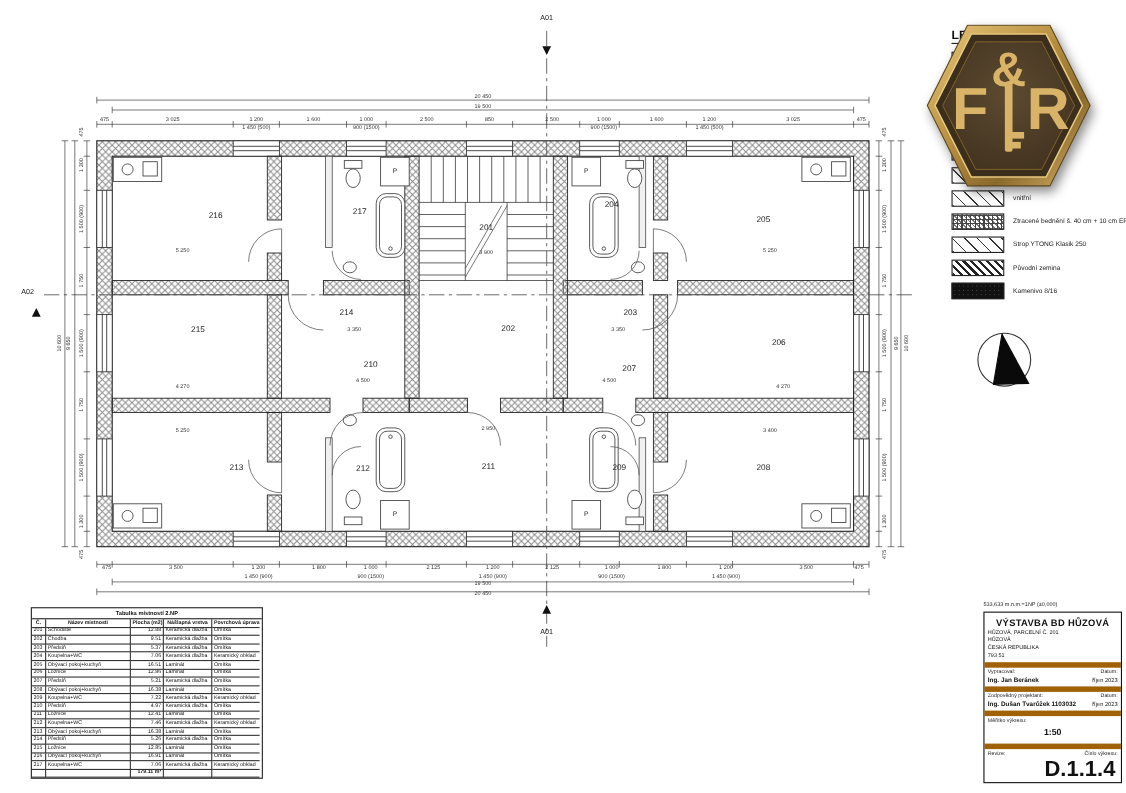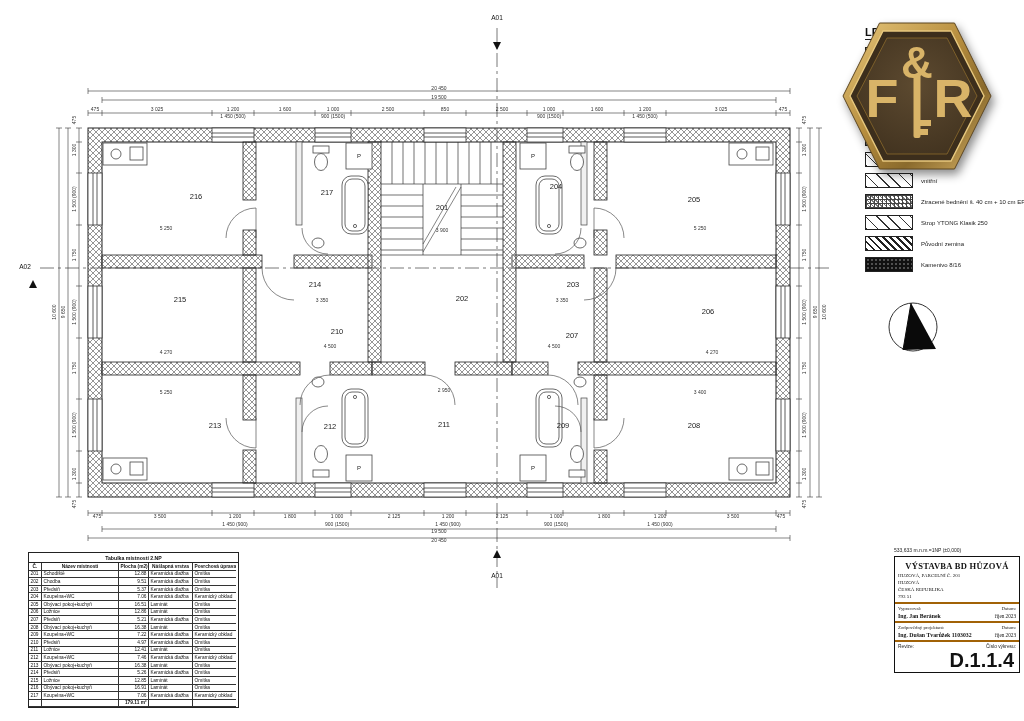--- a/index.html
+++ b/index.html
@@ -42,21 +42,21 @@
   .rt-grid{display:grid;grid-template-columns:13px 77px 30px 44px 43px;}
   .rt-cell{border-right:0.6px solid #333;border-bottom:0.6px solid #333;padding:0.8px 1.5px;overflow:hidden;white-space:nowrap;}
   .rt-cell:last-child{border-right:none;}
   .rt-head .rt-cell{font-weight:bold;text-align:center;}
   .num{text-align:right;}
   .rt-total{font-weight:bold;}
 
   
   .elev-note{position:absolute;left:894px;top:547px;font-size:5px;color:#222;}
   .tblock{position:absolute;left:894px;top:556px;width:124px;border:1.2px solid #111;color:#111;background:#fff;}
-  .tb-sec{border-bottom:2px solid #a16207;padding:2px 3px;font-family:Liberation Serif, serif;}
+  .tb-sec{border-bottom:5px solid #a16207;padding:2px 3px;}
   .tb-project{font-size:8.5px;font-weight:bold;text-align:center;letter-spacing:0.3px;padding:2px 0 1px;}
   .tb-addr{font-size:5px;line-height:7px;}
   .tb-lab{font-size:4.8px;color:#222;}
   .tb-drawname{font-size:9px;font-weight:bold;text-align:center;padding:5px 0 6px;}
   .tb-pair{display:flex;justify-content:space-between;}
   .tb-val{font-size:5.8px;font-weight:bold;margin-top:2px;}
   .tb-date{font-size:5.2px;margin-top:2px;}
   .tb-scale{font-size:8px;font-weight:bold;text-align:center;padding:3px 0 4px;}
   .tb-last{padding:2px 3px 1px;}
   .tb-number{font-size:20px;font-weight:bold;text-align:right;line-height:22px;padding-right:2px;}
@@ -567,20 +567,24 @@
     <div class="tb-sec">
       <div class="tb-pair">
         <span class="tb-lab">Zodpovědný projektant:</span>
         <span class="tb-lab">Datum:</span>
       </div>
       <div class="tb-pair">
         <span class="tb-val">Ing. Dušan Tvarůžek 1103032</span>
         <span class="tb-date">říjen 2023</span>
       </div>
     </div>
+    <div class="tb-sec">
+      <div class="tb-lab">Měřítko výkresu:</div>
+      <div class="tb-scale">1:50</div>
+    </div>
     <div class="tb-last">
       <div class="tb-pair">
         <span class="tb-lab">Revize:</span>
         <span class="tb-lab">Číslo výkresu:</span>
       </div>
       <div class="tb-number">D.1.1.4</div>
     </div>
   </div>
 
 </div>

